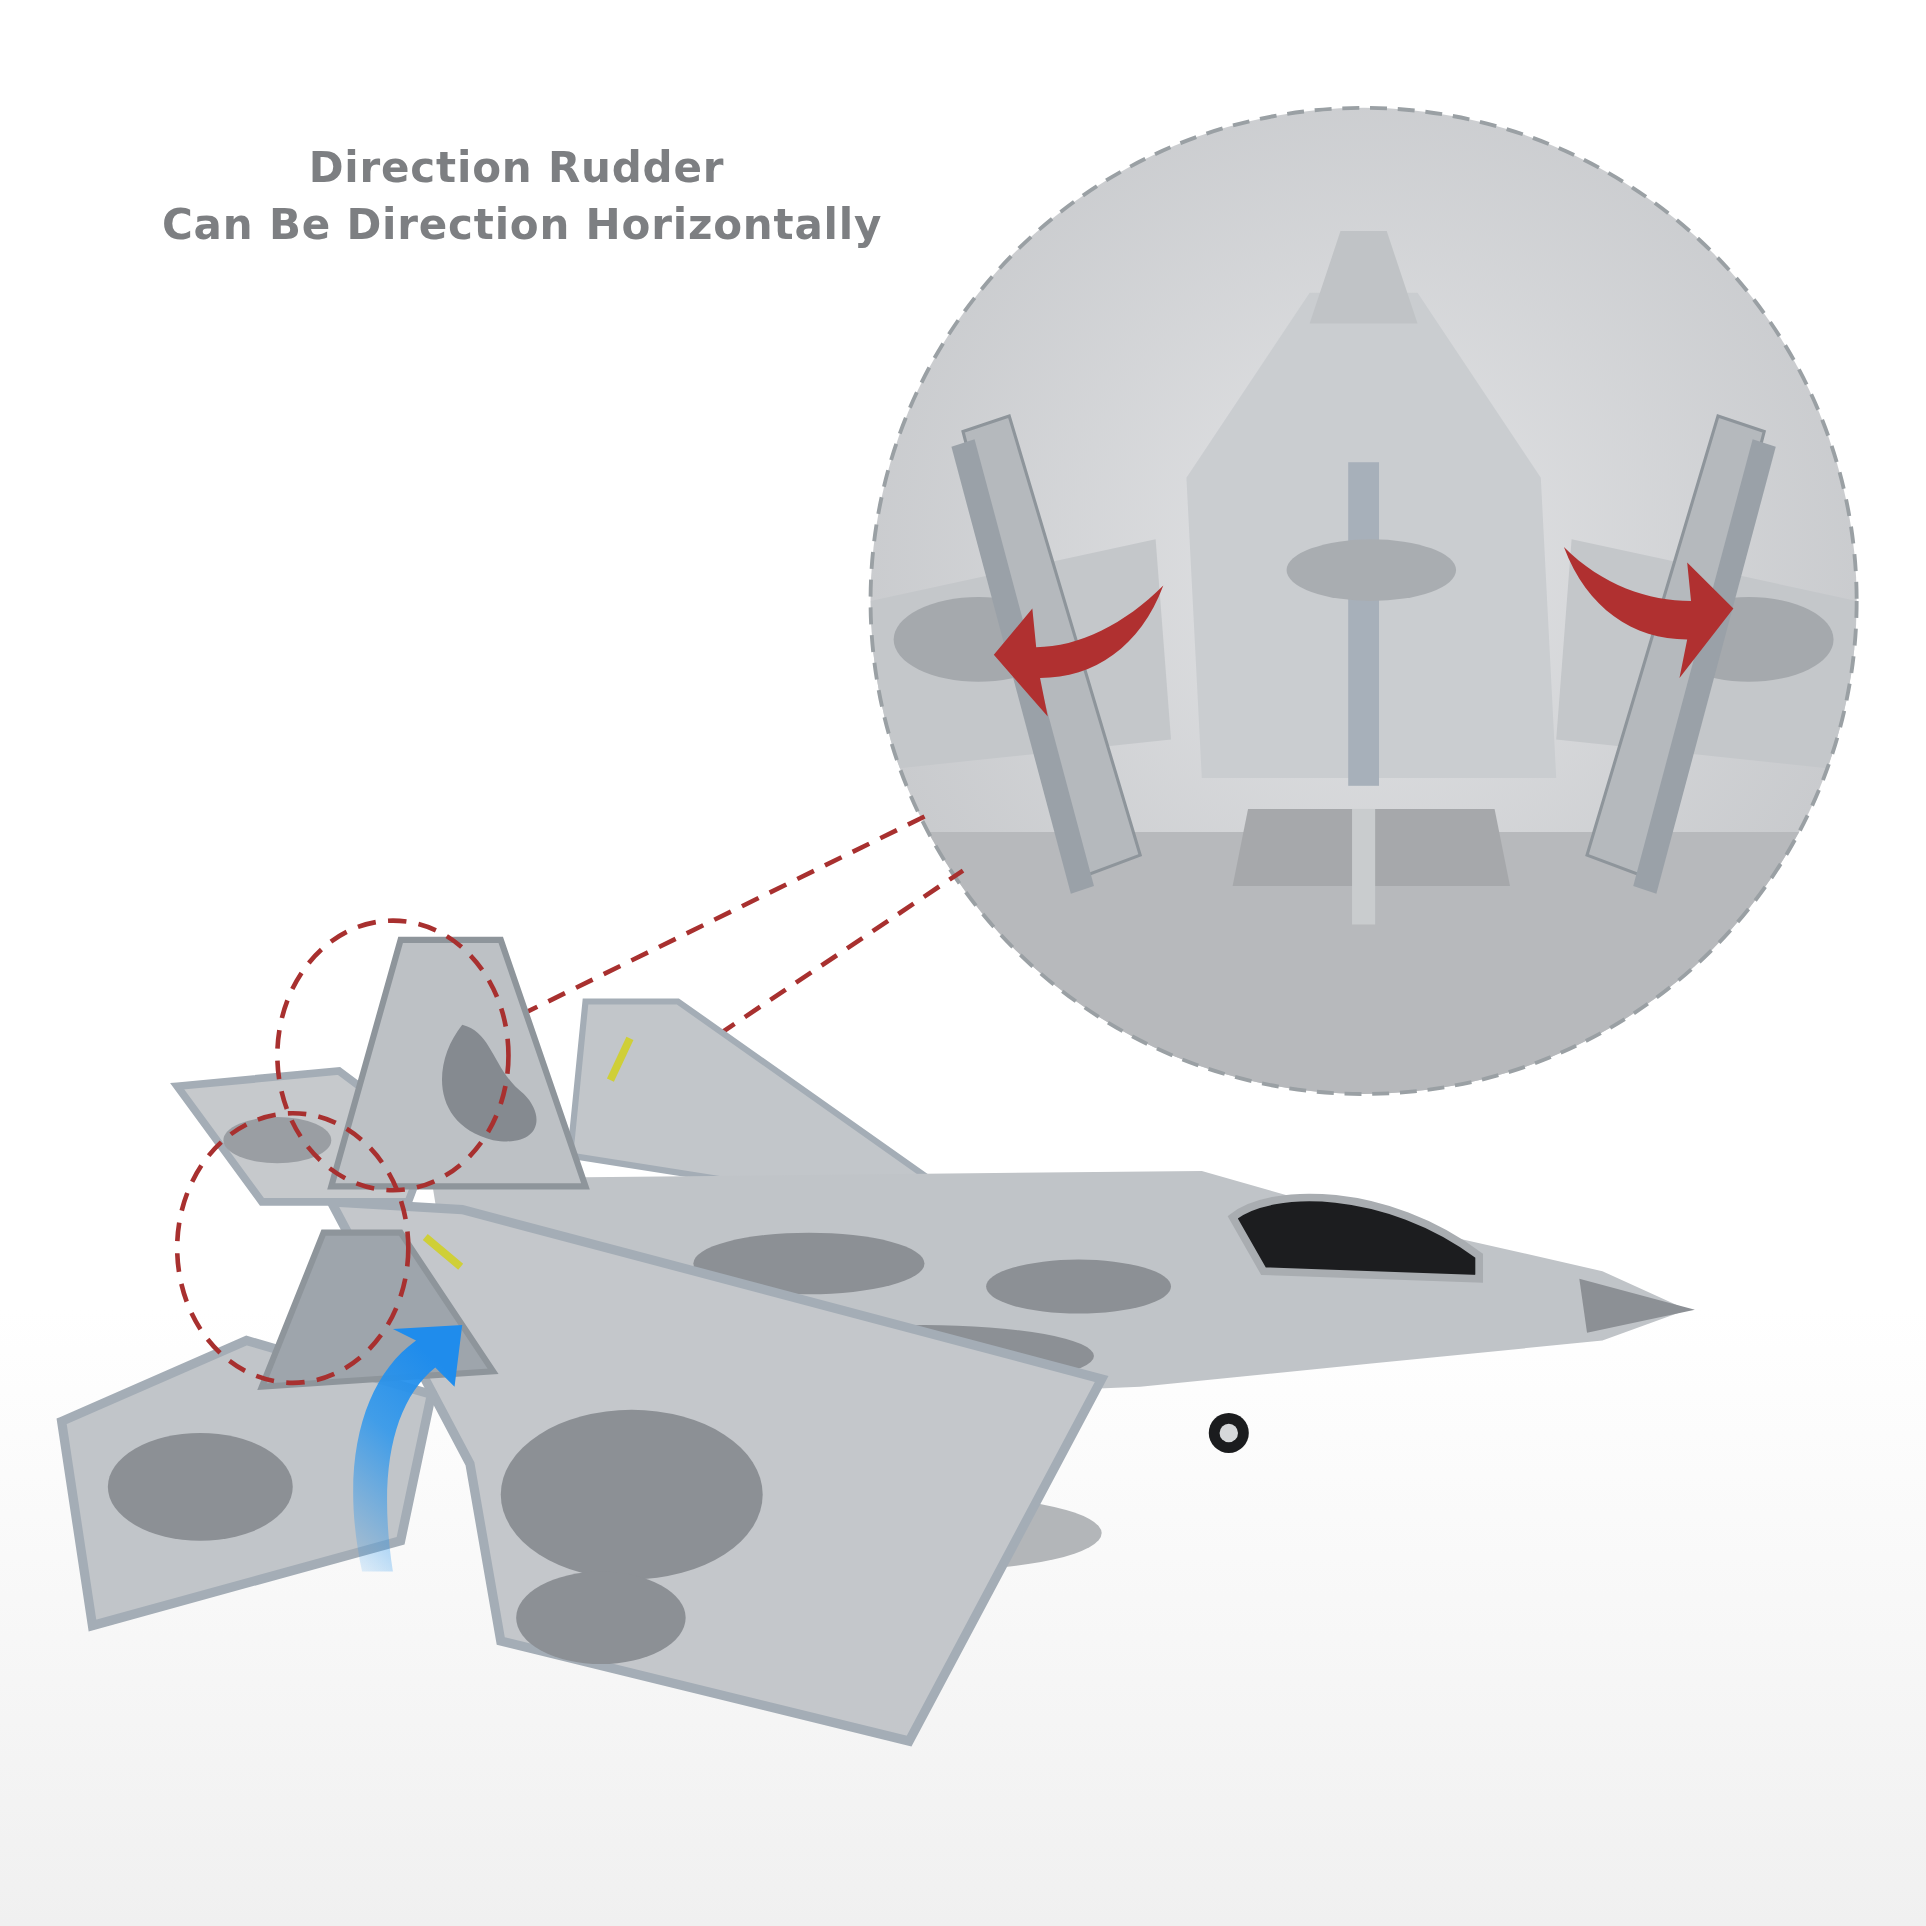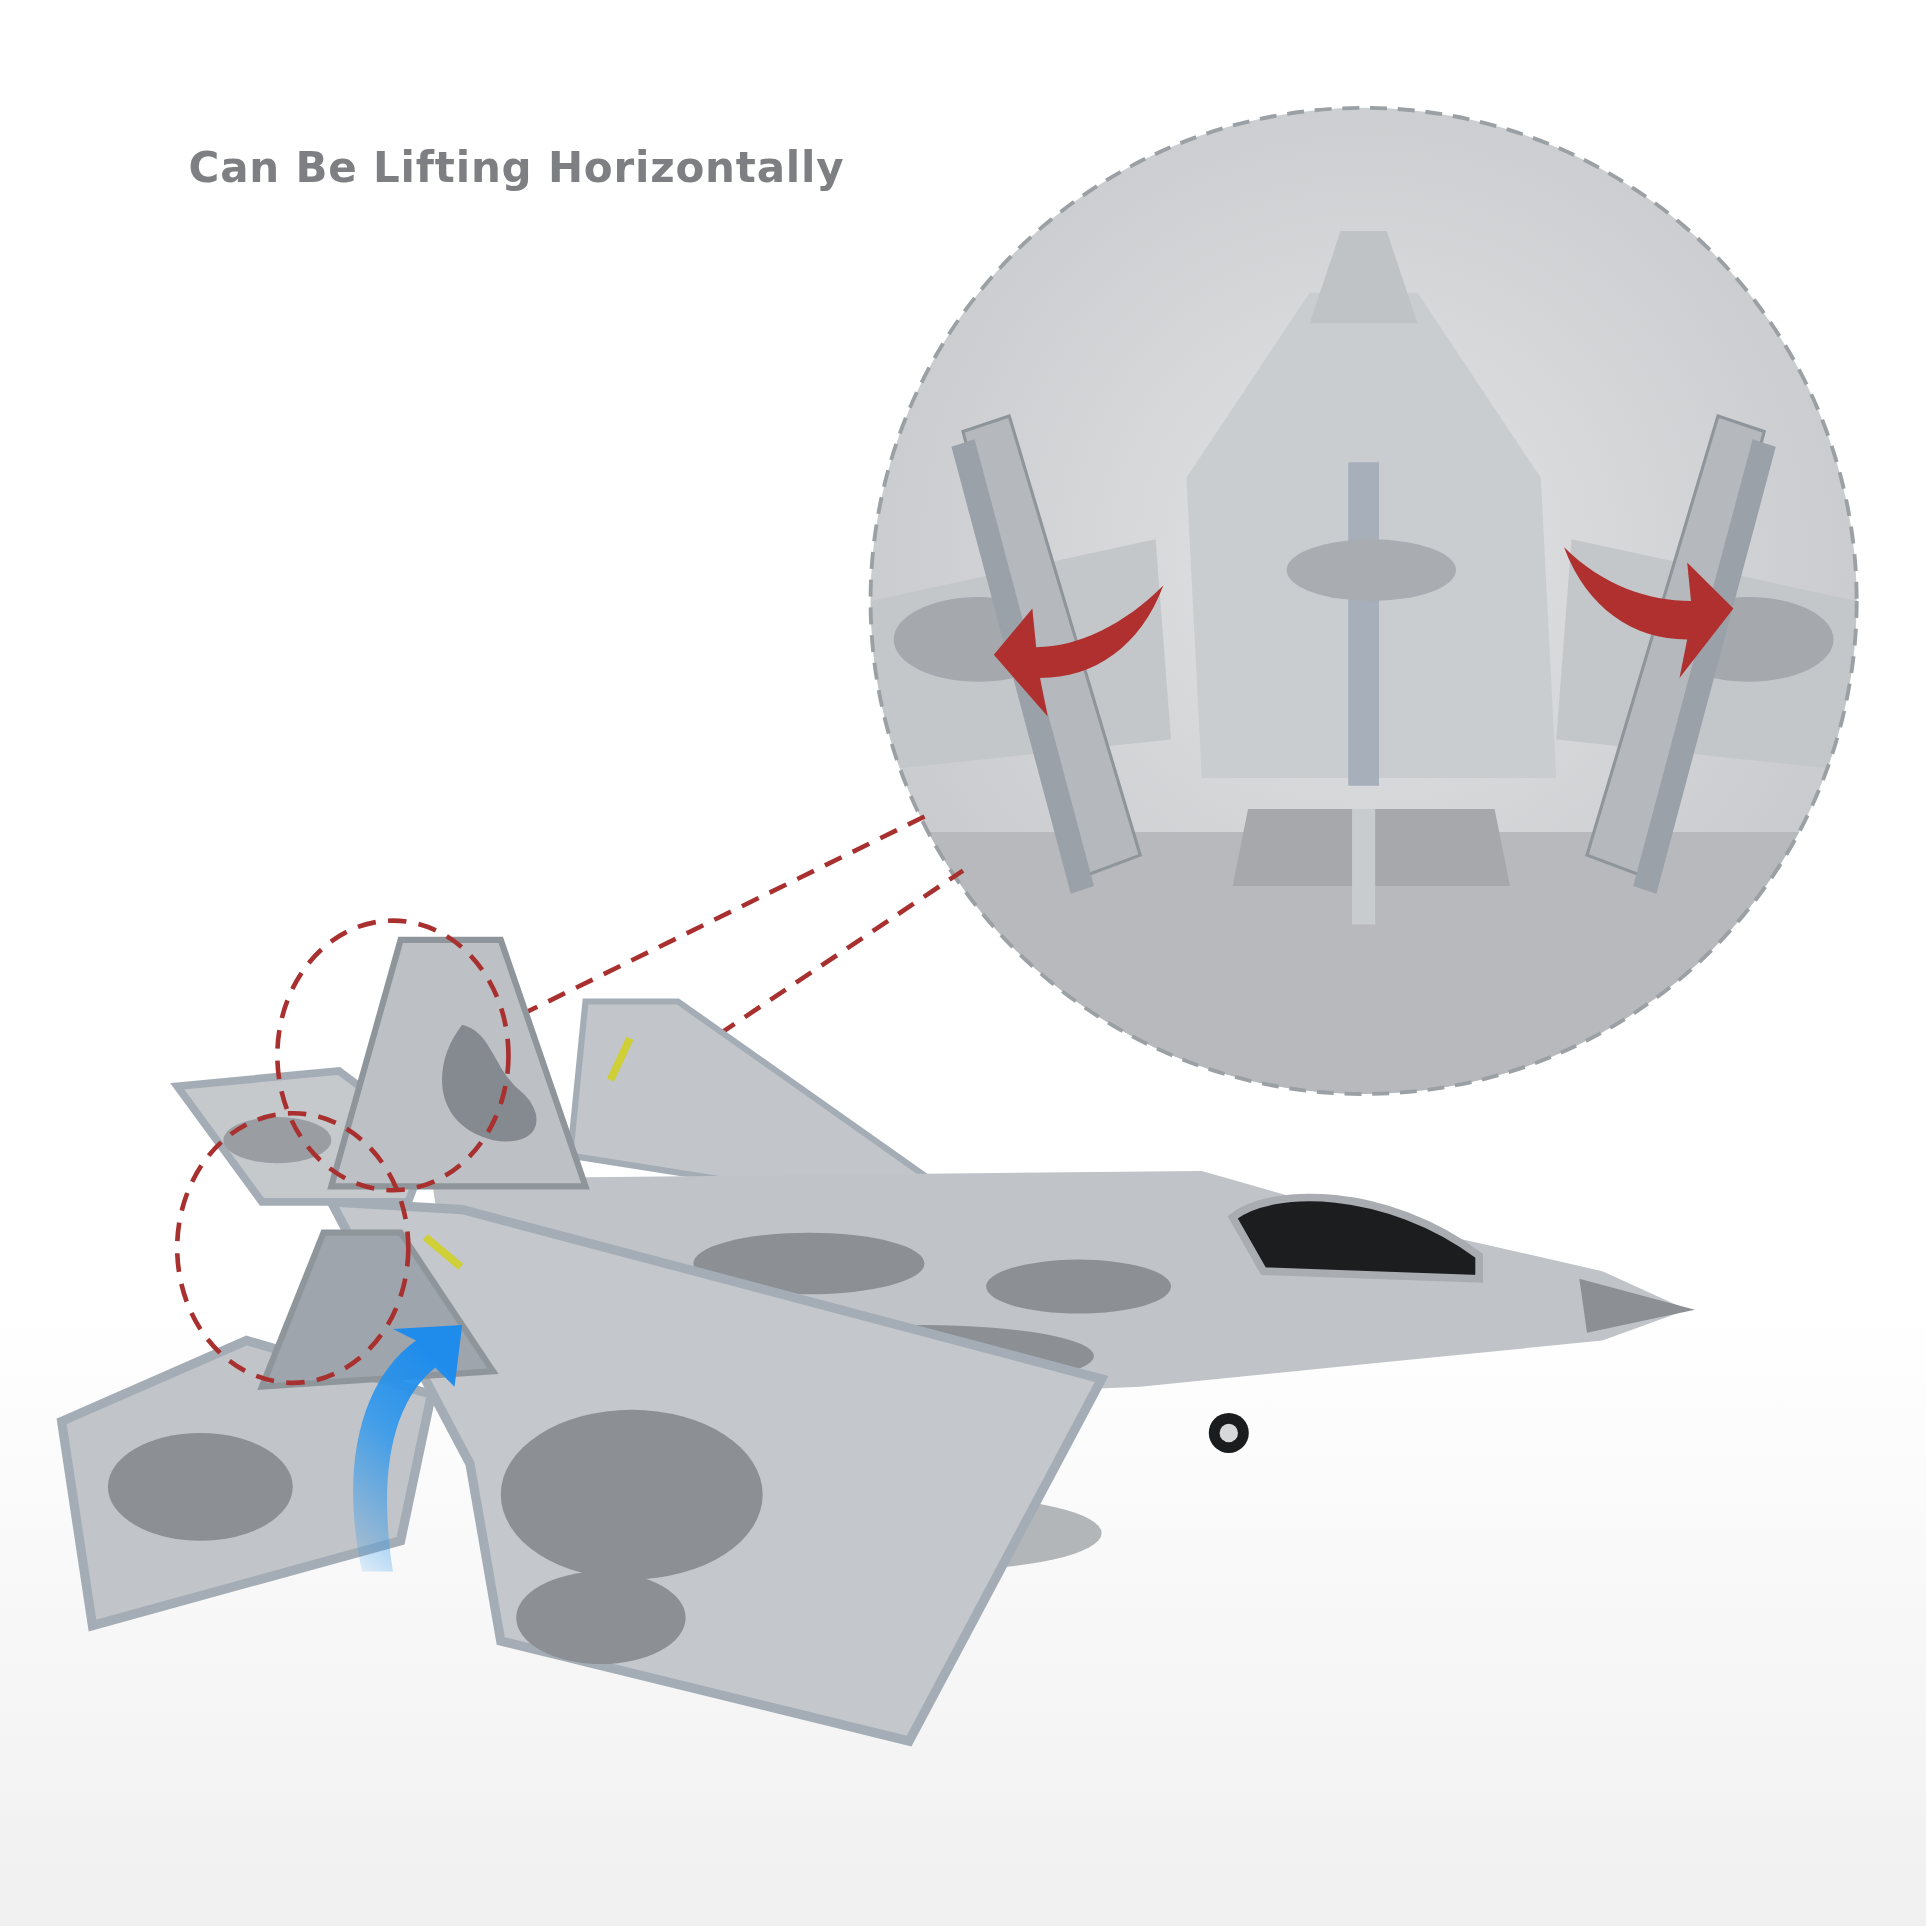--- a/index.html
+++ b/index.html
@@ -7,21 +7,22 @@
   .caption{position:absolute;color:#7d7f82;font-weight:bold;font-size:42px;line-height:57px;letter-spacing:0.8px;}
   .cap-top{left:162px;top:139px;text-align:center;width:709px;}
   .cap-bottom{left:231px;top:1740px;text-align:left;}
   .line{display:block;white-space:nowrap;}
   svg.stage{position:absolute;left:0;top:0;}
 </style>
 </head>
 <body>
 
 <div class="caption cap-top">
-  <span class="line">Can Be Lifting Horizontally</span>
+  <span class="line">Direction Rudder</span>
+  <span class="line">Can Be Direction Horizontally</span>
 </div>
 
 <div class="caption cap-bottom">
   <span class="line">Lifting Rudder</span>
   <span class="line">Can Be Adjusted Vertically</span>
 </div>
 
 <svg class="stage" width="1926" height="1926" viewBox="0 0 2500 2500">
   <defs>
     <clipPath id="insetClip">

